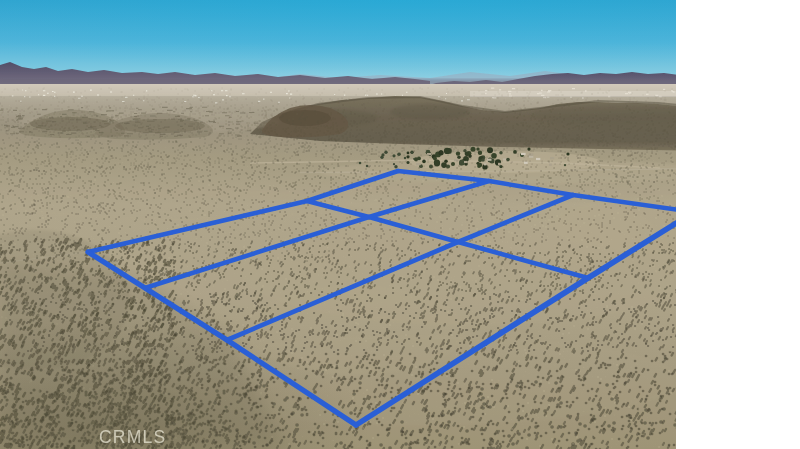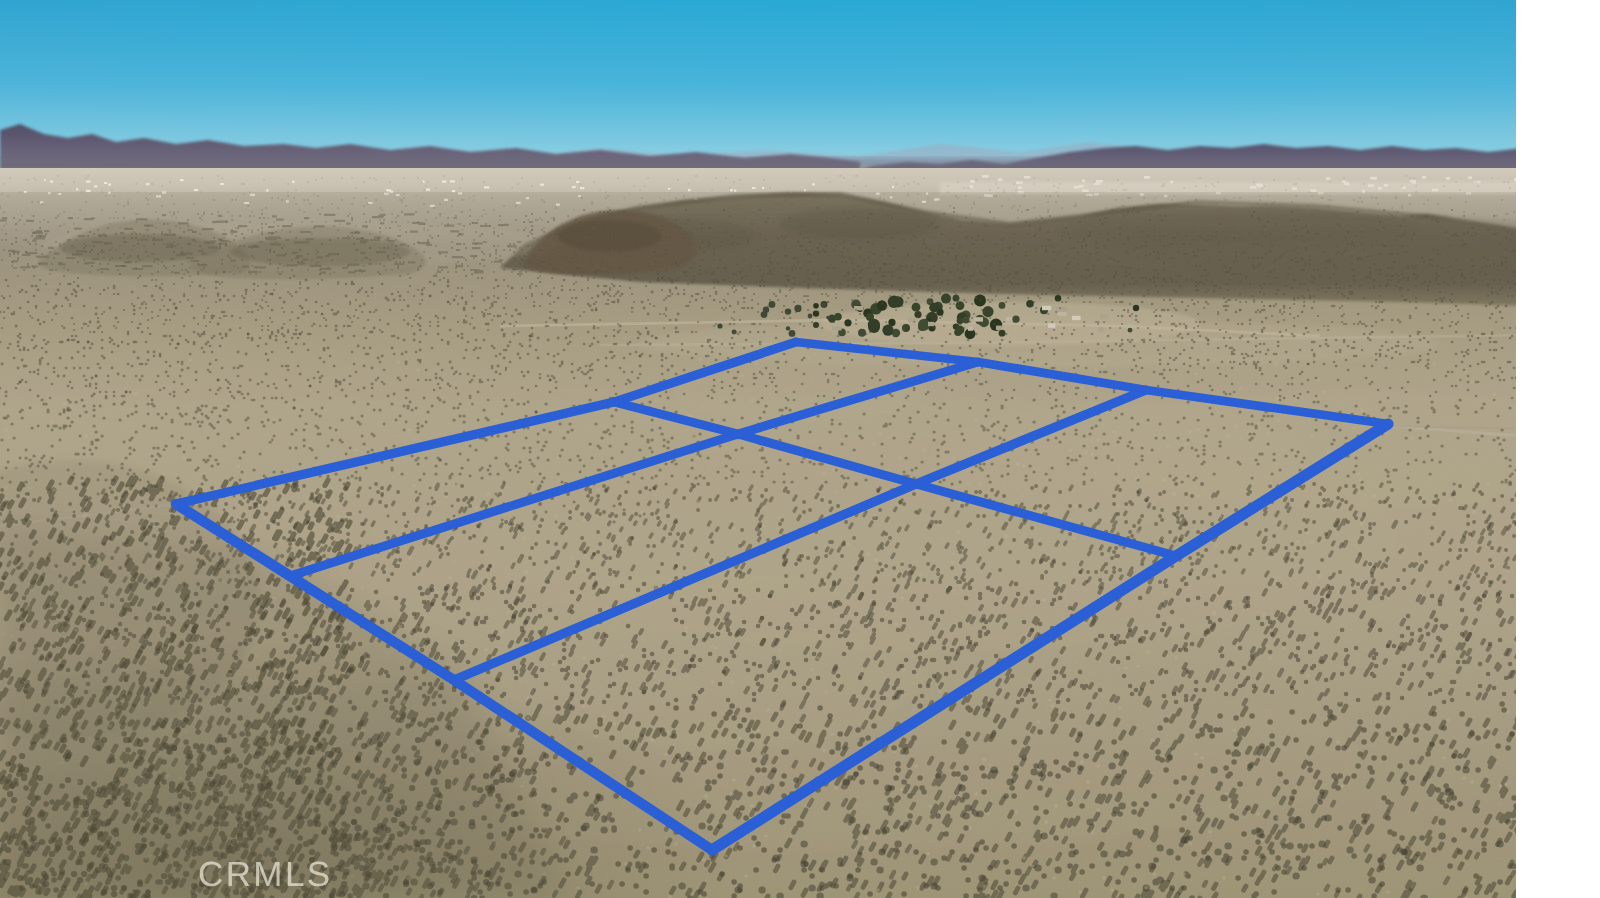--- a/index.html
+++ b/index.html
@@ -1,16 +1,16 @@
 <!DOCTYPE html>
 <html><head>
 <meta charset="utf-8">
 <style>
   html,body{margin:0;padding:0;background:#fff;}
-  #photo{position:relative;width:758px;height:449px;overflow:hidden;
+  #photo{position:relative;width:676px;height:449px;overflow:hidden;
     font-family:"Liberation Sans", sans-serif;}
 </style>
 </head>
 <body>
 
 <div id="photo">
 <svg width="800" height="449" viewBox="0 0 800 449" xmlns="http://www.w3.org/2000/svg">
 <defs>
   <linearGradient id="sky" x1="0" y1="0" x2="0" y2="1">
     <stop offset="0" stop-color="#33a3ce"></stop>

